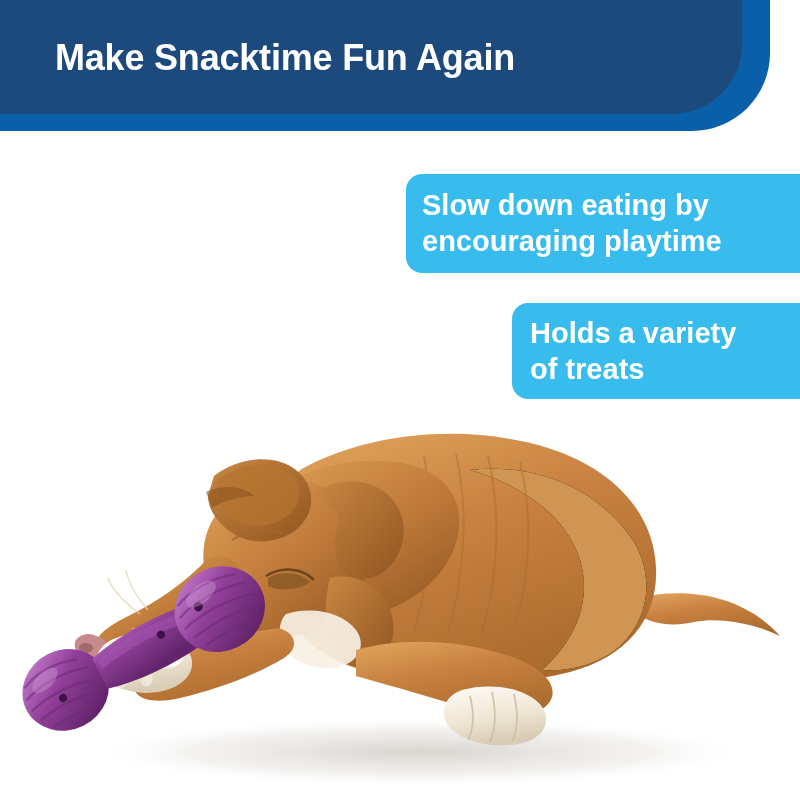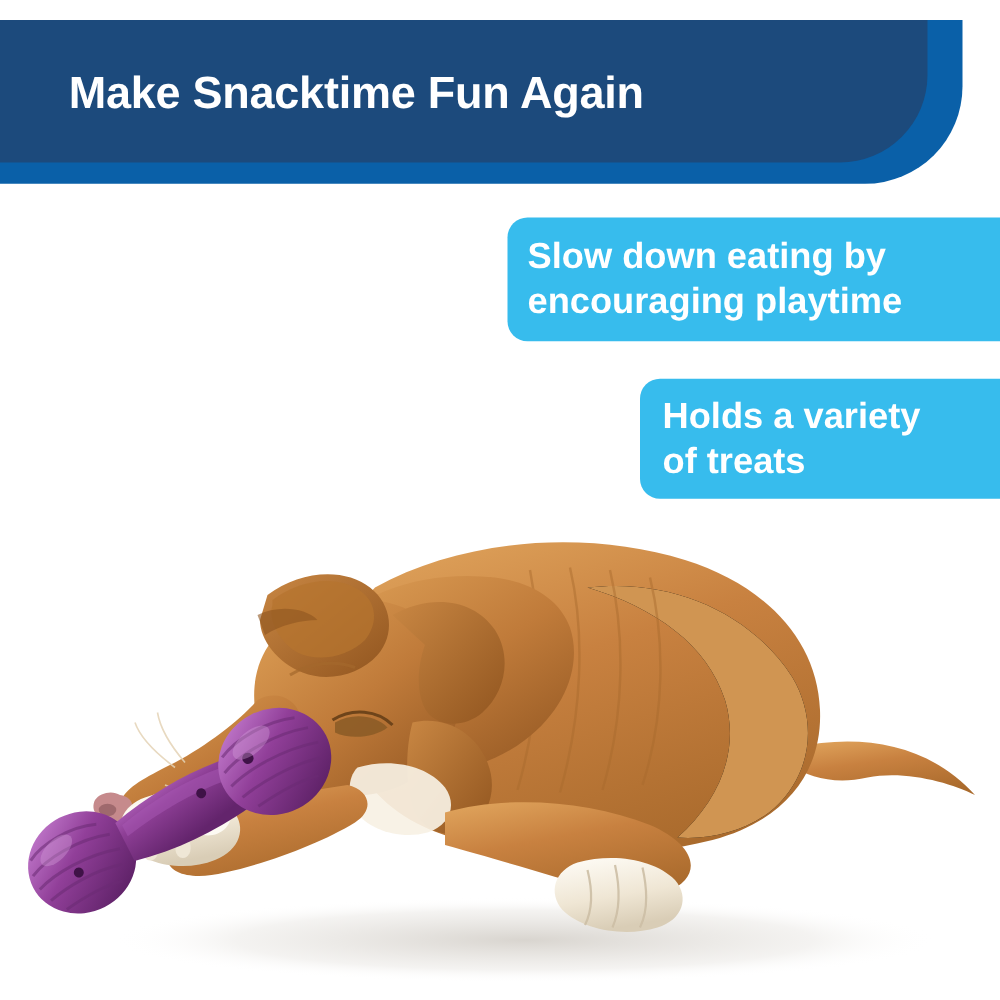--- a/index.html
+++ b/index.html
@@ -19,21 +19,21 @@
     width: 800px;
     height: 800px;
     background: #ffffff;
     overflow: hidden;
   }
 
   
   .banner {
     position: absolute;
     left: 0;
-    top: 16px;
+    top: 0;
     width: 736px;
     height: 132px;
   }
   .banner-under {
     position: absolute;
     left: -20px;
     top: 0;
     width: 790px;
     height: 131px;
     background: #0a60a8;

